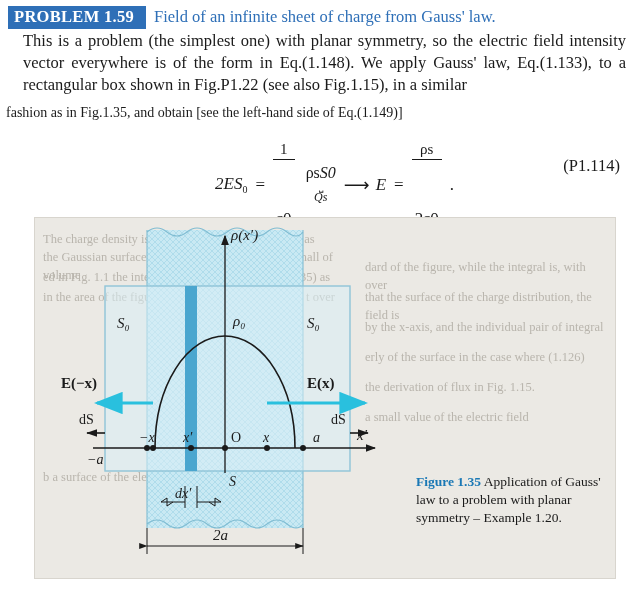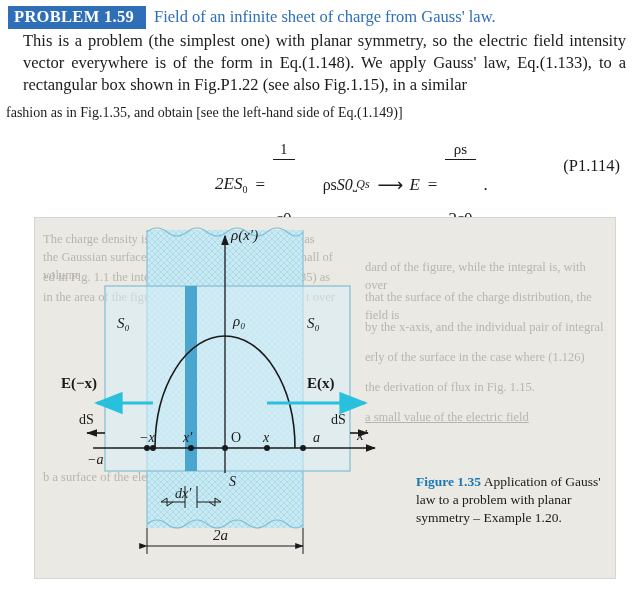--- a/index.html
+++ b/index.html
@@ -49,21 +49,21 @@
     font-size:17px;
   }
   .eq-num{
     position:absolute;right:12px;top:16px;font-size:16.5px;
   }
   .frac{display:inline-flex;flex-direction:column;align-items:center;vertical-align:middle;line-height:1;}
   .frac .num{font-size:15px;padding:0 3px;}
   .frac .bar{width:100%;height:1px;background:#1a1a1a;margin:2px 0;}
   .frac .den{font-size:17px;padding:0 3px;margin-top:48px;}
   .under-brace{
-    display:flex;flex-direction:row;align-items:center;margin-left:20px;text-align:right;
+    display:flex;flex-direction:column;align-items:center;margin-left:3px;text-align:right;
   }
   .brace-line{font-size:11px;line-height:8px;color:#1a1a1a;letter-spacing:-1px;}
   .qs{font-size:12px;font-style:italic;}
   .arrow-long{font-size:18px;letter-spacing:-2px;}
   sub{font-size:10px;}
   .it{font-style:italic;}
 
   
   .figpanel{
     position:absolute;left:35px;top:218px;width:580px;height:360px;
@@ -132,21 +132,21 @@
 
     <div class="ghost" style="left:8px;top:12px;width:340px;">The charge density is a function of x (1.1) and (1.1) as</div>
     <div class="ghost" style="left:8px;top:30px;width:330px;">the Gaussian surface in Fig. 1.1 is a differentially small of volume</div>
     <div class="ghost" style="left:8px;top:50px;width:330px;">ed in Fig. 1.1 the integral of the integrand of the (1.35) as</div>
     <div class="ghost" style="left:8px;top:70px;width:330px;">in the area of the figure, with the internal integral of t over</div>
     <div class="ghost" style="left:330px;top:40px;width:240px;">dard of the figure, while the integral is, with over</div>
     <div class="ghost" style="left:330px;top:70px;width:240px;">that the surface of the charge distribution, the field is</div>
     <div class="ghost" style="left:330px;top:100px;width:240px;">by the x-axis, and the individual pair of integral</div>
     <div class="ghost" style="left:330px;top:130px;width:240px;">erly of the surface in the case where (1.126)</div>
     <div class="ghost" style="left:330px;top:160px;width:240px;">the derivation of flux in Fig. 1.15.</div>
-    <div class="ghost" style="left:330px;top:190px;width:240px;text-decoration:underline;">a small value of the electric field</div>
+    <div class="ghost" style="left:330px;top:190px;width:240px;">a small value of the electric field</div>
     <div class="ghost" style="left:8px;top:250px;width:300px;">b a surface of the electric field in</div>
 
     <svg class="fig-svg" width="580" height="360" viewBox="0 0 580 360">
       <defs>
         <pattern id="hatch" width="6" height="6" patternUnits="userSpaceOnUse">
           <rect width="6" height="6" fill="#c9e9f3"></rect>
           <path d="M0,6 L6,0" stroke="#a8d8e8" stroke-width="0.8"></path>
           <path d="M0,0 L6,6" stroke="#a8d8e8" stroke-width="0.8"></path>
         </pattern>
         <marker id="arrHead" markerWidth="9" markerHeight="7" refX="8" refY="3.5" orient="auto">

